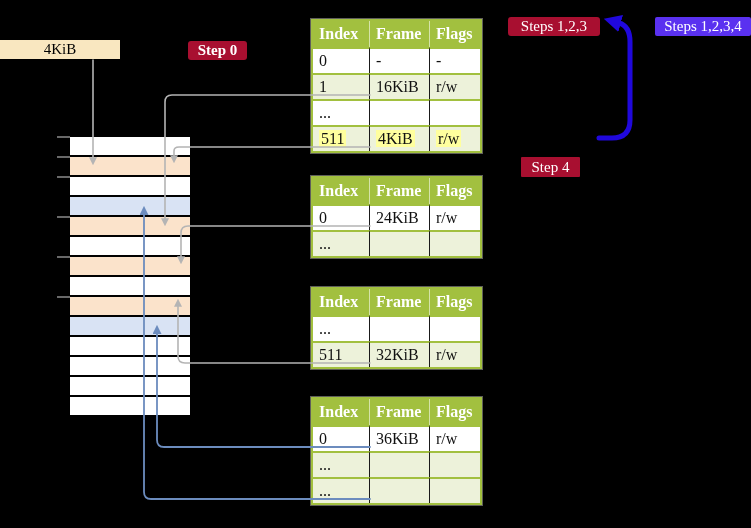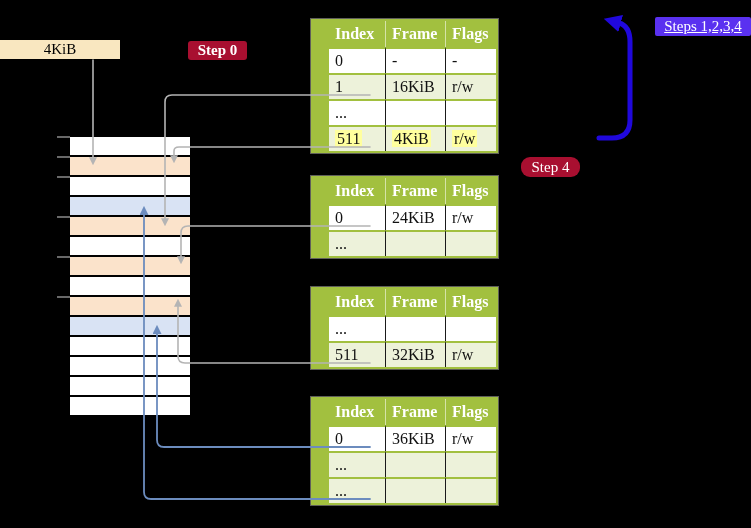--- a/index.html
+++ b/index.html
@@ -8,51 +8,52 @@
     --hlyellow:#ffff9e; --bg:#000000;
   }
   html,body{margin:0;padding:0;background:#000;}
   #stage{position:relative;width:751px;height:528px;background:var(--bg);
          overflow:hidden;font-family:"Liberation Serif","DejaVu Serif",serif;}
   .lbl{position:absolute;font:15px/19px "Liberation Serif","DejaVu Serif",serif;
        text-align:center;color:#fff;white-space:nowrap;}
   #lbl-frame-size{left:0;top:40px;width:120px;height:19px;background:var(--wheat);color:#000;}
   #lbl-step0{left:188px;top:41px;width:59px;height:19px;background:var(--crimson);border-radius:3px;font-weight:bold;}
   #lbl-steps123{left:508px;top:17px;width:92px;height:19px;background:var(--crimson);border-radius:3px;}
-  #lbl-steps1234{left:655px;top:17px;width:96px;height:19px;background:var(--violet);border-radius:2px;text-decoration:underline;}
-  #lbl-step4{left:521px;top:157px;width:59px;height:20px;line-height:20px;background:var(--crimson);border-radius:9px;text-align:center;}
+  #lbl-steps1234{left:655px;top:17px;width:96px;height:19px;background:var(--violet);border-radius:2px;}
+  #lbl-step4{left:521px;top:157px;width:59px;height:20px;line-height:20px;background:var(--crimson);border-radius:1px;text-align:center;}
 
   #memory-column{position:absolute;left:70px;top:137px;width:120px;height:278px;
                  display:flex;flex-direction:column;gap:2px;}
   .mrow{flex:1;}
   .mrow.free{background:var(--freewhite);}
   .mrow.pagetable{background:var(--peach);}
   .mrow.mapped{background:var(--pageblue);}
 
   .twrap{position:absolute;background:var(--green);padding:2px;outline:1px solid #60605a;}
-  table.ptable{border-collapse:separate;border-spacing:0;font:16px "Liberation Serif","DejaVu Serif",serif;color:#111;margin-left:16px;}
+  table.ptable{border-collapse:separate;border-spacing:0;font:16px "Liberation Serif","DejaVu Serif",serif;color:#111;}
   table.ptable th{background:var(--green);color:#fff;font-weight:bold;text-align:left;
                   padding:0 6px;height:26px;border-right:1px solid rgba(255,255,255,.55);
                   box-sizing:border-box;}
   table.ptable th:last-child{border-right:none;}
   table.ptable td{background:#fff;padding:0 6px;height:24px;box-sizing:content-box;
                   border-top:2px solid var(--green);border-right:1px solid #1a1a1a;
                   vertical-align:middle;}
   table.ptable td:last-child{border-right:none;}
   table.ptable tr.tinted td{background:var(--rowtint);}
   .hl{background:var(--hlyellow);padding:0 2px;}
 
   #overlay{position:absolute;left:0;top:0;width:751px;height:528px;pointer-events:none;}
 </style>
 </head>
 <body>
 
 <div id="stage">
   <div class="lbl" id="lbl-frame-size">4KiB</div>
   <div class="lbl" id="lbl-step0">Step 0</div>
+  <div class="lbl" id="lbl-steps123">Steps 1,2,3</div>
   <div class="lbl" id="lbl-steps1234">Steps 1,2,3,4</div>
   <div class="lbl" id="lbl-step4">Step 4</div>
 
   <div id="memory-column">
       <div class="mrow free"></div>
       <div class="mrow pagetable"></div>
       <div class="mrow free"></div>
       <div class="mrow mapped"></div>
       <div class="mrow pagetable"></div>
       <div class="mrow free"></div>

